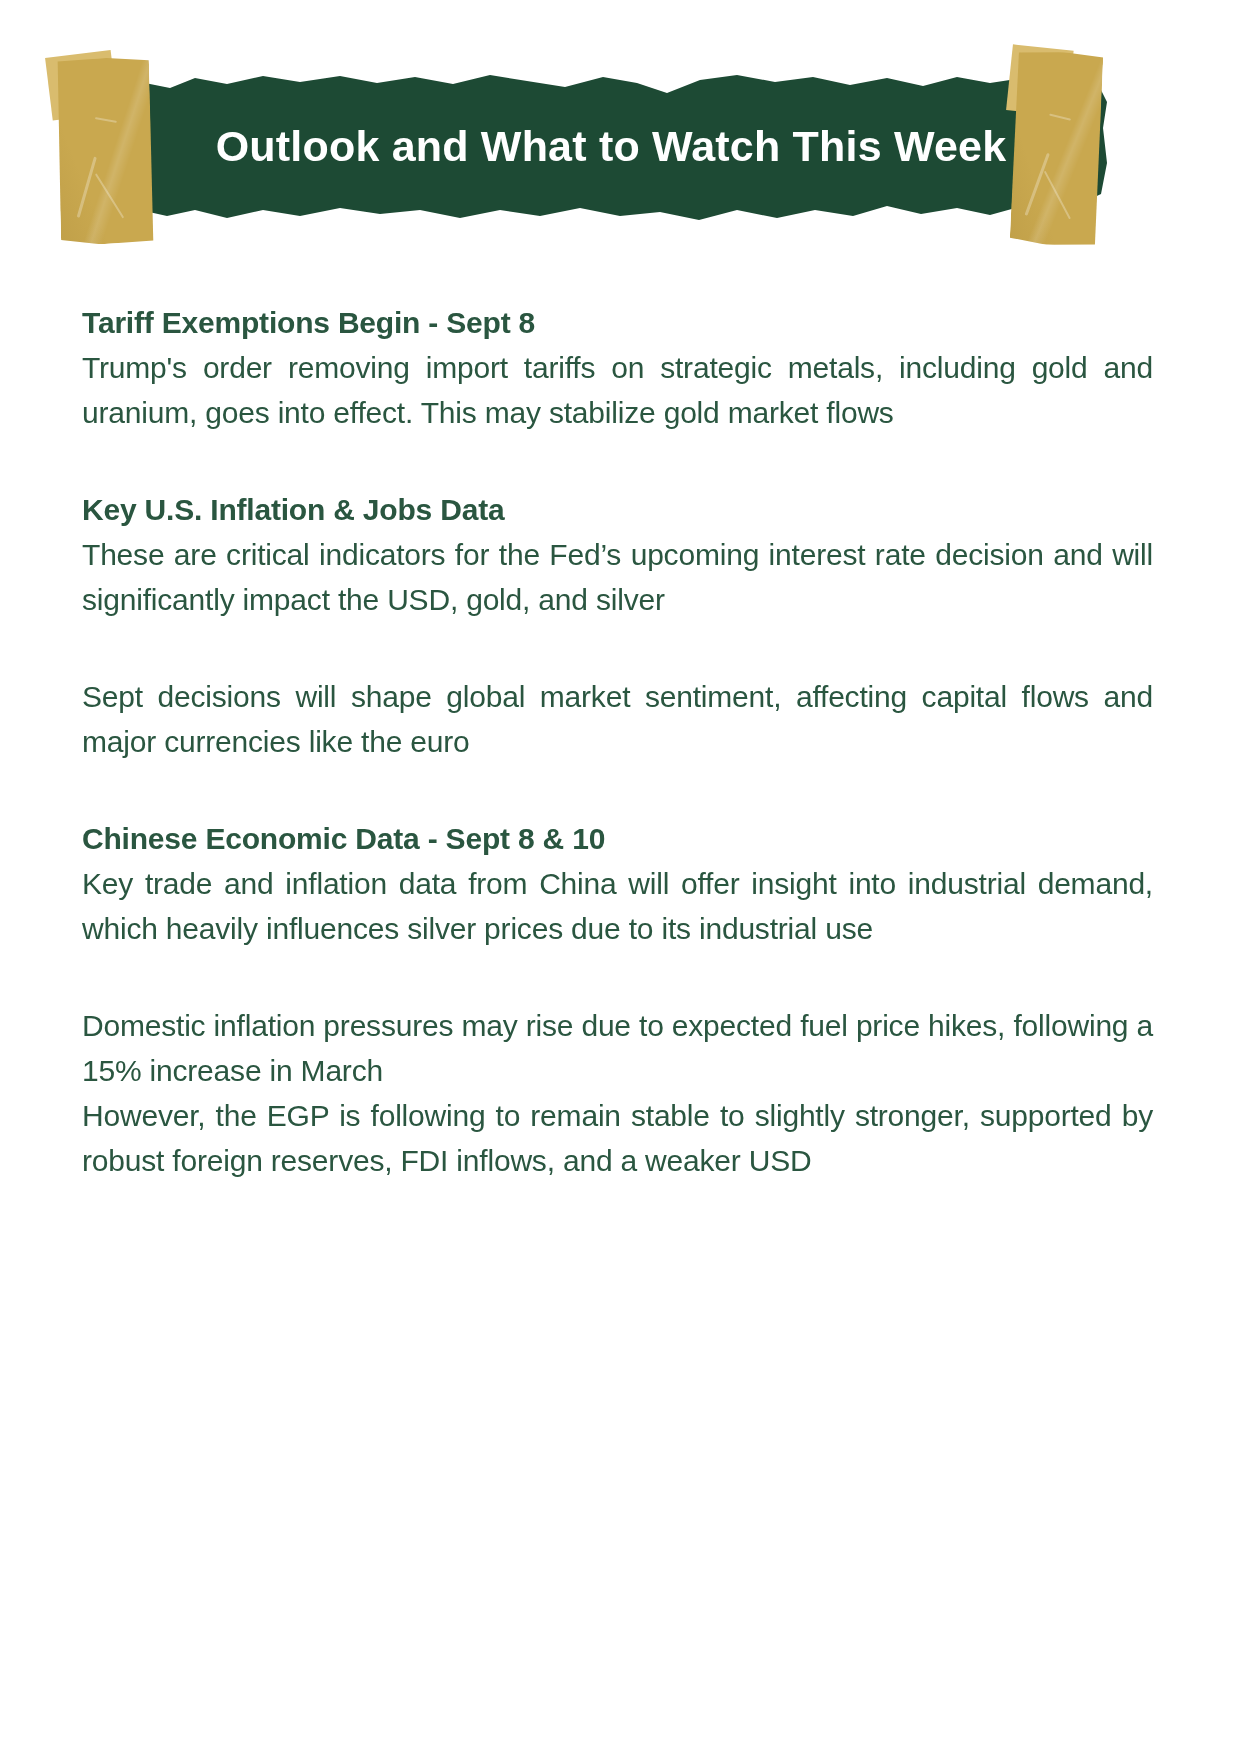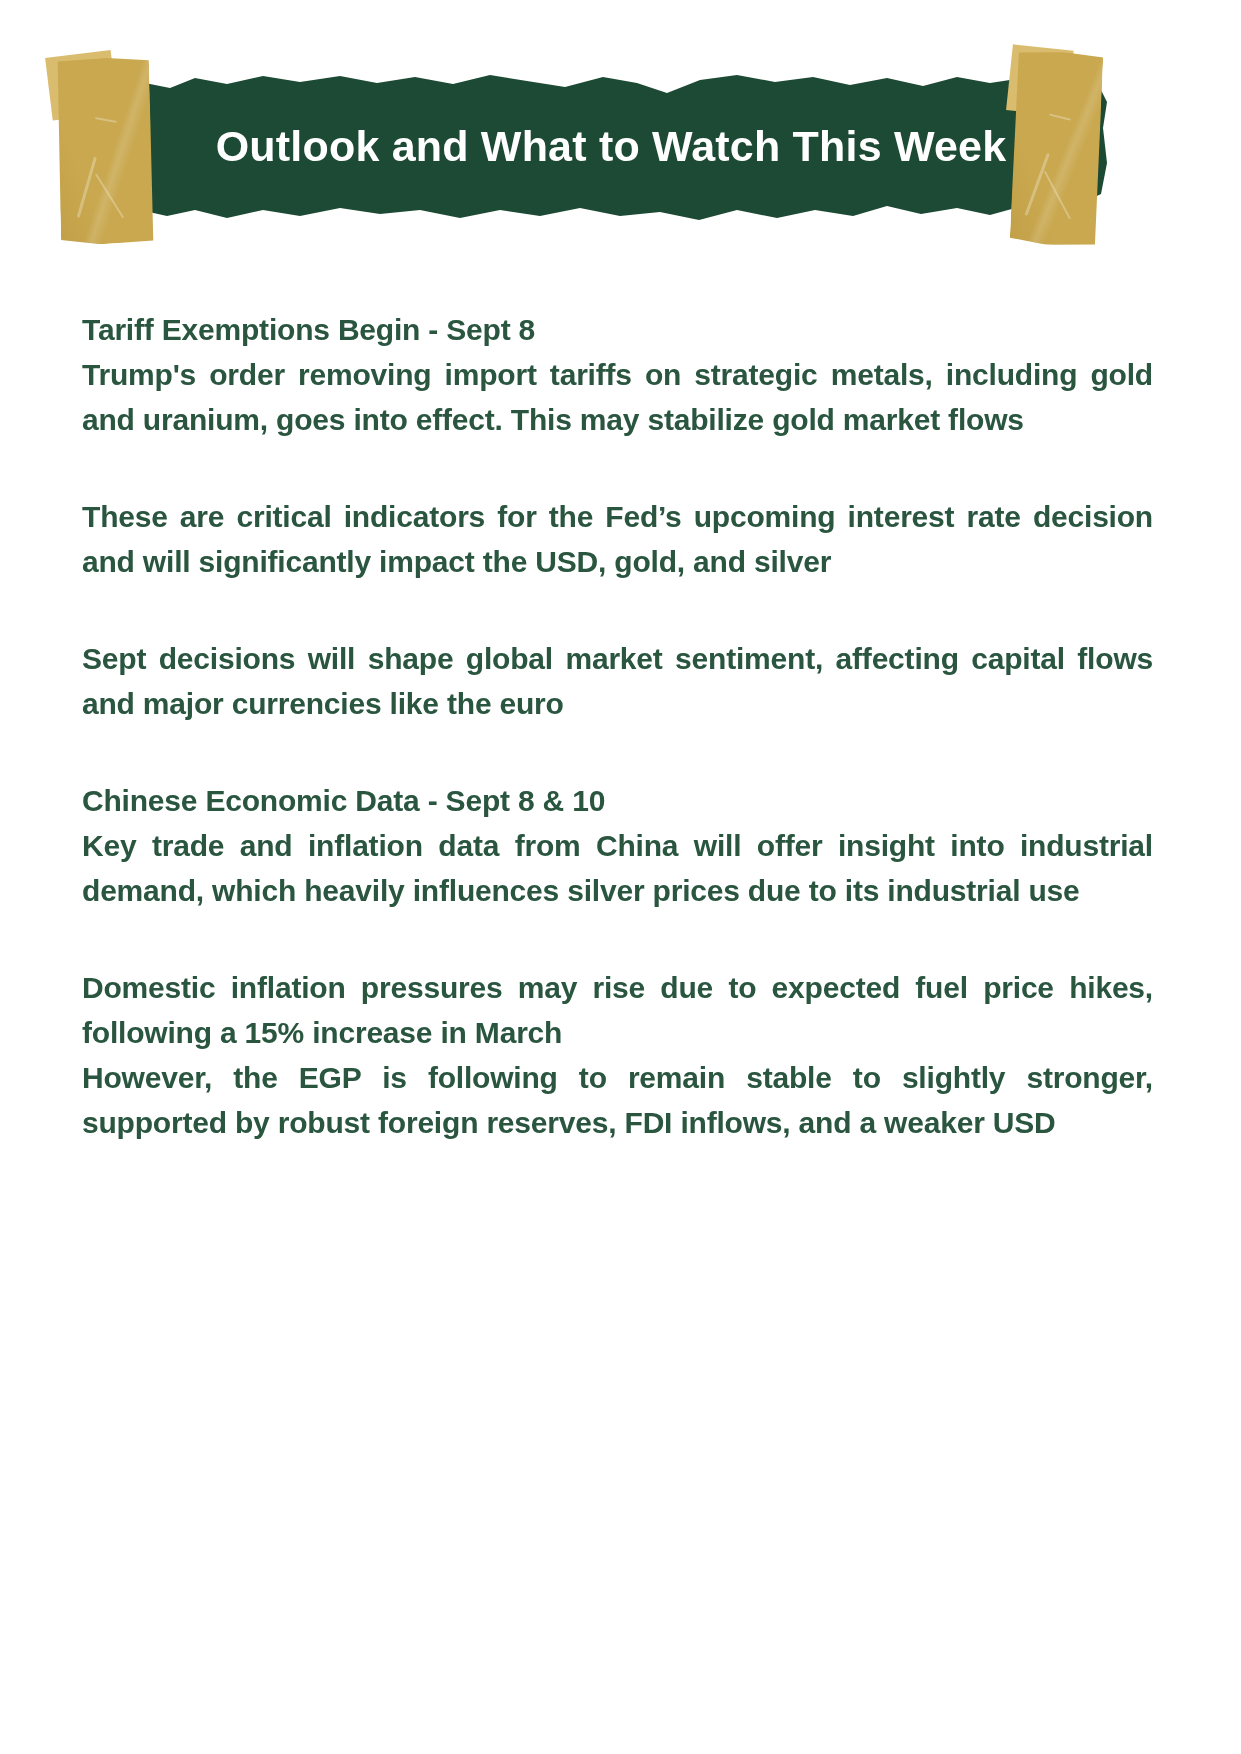--- a/index.html
+++ b/index.html
@@ -61,33 +61,33 @@
   .streak-a { left: 28%; top: 52%; width: 3px; height: 34%; transform: rotate(18deg); }
   .streak-b { left: 52%; top: 60%; width: 2px; height: 28%; transform: rotate(-30deg); }
   .streak-c { left: 40%; top: 33%; width: 22px; height: 2px; transform: rotate(12deg); }
 
   
   .content {
     position: absolute; left: 82px; top: 296px;
     width: 1071px;
     color: var(--text-green, #2a5640);
   }
-  .section { margin: 11px 0 52px 0; }
+  .section { margin: 4px 0 52px 0; }
   .section-heading {
     margin: 0;
     font-size: 30px;
     line-height: 45px;
     font-weight: 700;
     letter-spacing: -0.2px;
   }
   .section-para {
     margin: 0;
     font-size: 30px;
     line-height: 45px;
-    font-weight: 700;
+    font-weight: 400;
     letter-spacing: -0.2px;
   }
   .section-para.justify { text-align: justify; text-align-last: left; }
 </style>
 </head>
 <body>
 
 <div class="page">
 
   <header class="banner">
@@ -127,20 +127,21 @@
   </header>
 
   <main class="content">
     <div id="sections">
     <section class="section">
       <h2 class="section-heading">Tariff Exemptions Begin - Sept 8</h2>
     <p class="section-para justify">Trump's order removing import tariffs on strategic metals, including gold and uranium, goes into effect. This may stabilize gold market flows</p>
         </section>
 
     <section class="section">
+      <h2 class="section-heading">Key U.S. Inflation &amp; Jobs Data</h2>
           <p class="section-para justify">These are critical indicators for the Fed’s upcoming interest rate decision and will significantly impact the USD, gold, and silver</p>
         </section>
 
     <section class="section">
     <p class="section-para justify">Sept decisions will shape global market sentiment, affecting capital flows and major currencies like the euro</p>
         </section>
 
     <section class="section">
       <h2 class="section-heading">Chinese Economic Data - Sept 8 &amp; 10</h2>
     <p class="section-para justify">Key trade and inflation data from China will offer insight into industrial demand, which heavily influences silver prices due to its industrial use</p>

